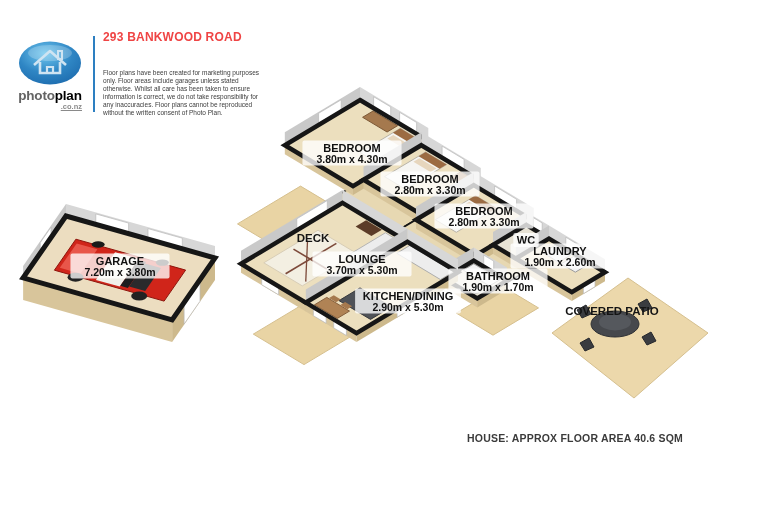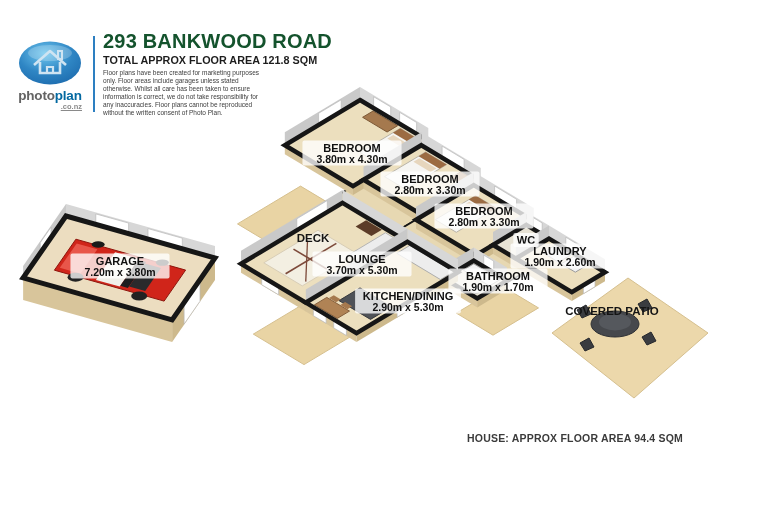--- a/index.html
+++ b/index.html
@@ -2,24 +2,24 @@
 <html><head>
 <meta charset="utf-8">
 <style>
   html,body{margin:0;padding:0;background:#fff;}
   .page{position:relative;width:768px;height:512px;background:#ffffff;overflow:hidden;
         font-family:"Liberation Sans",sans-serif;}
   #plan{position:absolute;left:0;top:0;}
   .logo{position:absolute;left:13px;top:40px;width:74px;}
   .logo svg{display:block;margin:0 auto;}
   .brand{font-size:13.5px;font-weight:700;color:#636363;letter-spacing:-0.2px;text-align:center;margin-top:2px;}
-  .brand .plan-part{color:#0369a1;}
+  .brand .plan-part{color:#000000;}
   .suffix{font-size:7.5px;font-weight:700;color:#8a8a8a;text-align:right;padding-right:5px;margin-top:-1px;text-decoration:underline;}
   .divider{position:absolute;left:93px;top:36px;width:2px;height:76px;background:#2d7fc1;}
-  .title{position:absolute;left:103px;top:30px;margin:0;font-size:20px;font-weight:700;color:#14532d;letter-spacing:0.2px;white-space:nowrap;}
+  .title{position:absolute;left:103px;top:30px;margin:0;font-size:12px;font-weight:700;color:#ef4444;letter-spacing:0.2px;white-space:nowrap;}
   .subtitle{position:absolute;left:103px;top:54px;font-size:10.8px;font-weight:700;color:#1d1d1d;white-space:nowrap;}
   .disclaimer{position:absolute;left:103px;top:69px;width:163px;margin:0;font-size:6.5px;line-height:1.24;color:#3c3c3c;}
   .caption{position:absolute;font-size:10.5px;font-weight:700;color:#3b3b3b;letter-spacing:0.2px;white-space:nowrap;}
   .caption-garage{left:50px;top:401px;}
   .caption-house{left:467px;top:432px;}
 </style>
 </head>
 <body>
 
 <div class="page">
@@ -217,17 +217,16 @@
       <path d="M17 25 L33 11 L49 25" fill="none" stroke="#cfe4f2" stroke-width="2.6" stroke-linejoin="round"></path>
       <path d="M23 22 V33 H43 V22" fill="none" stroke="#cfe4f2" stroke-width="2.6"></path>
       <path d="M30 33 V27 H36 V33" fill="none" stroke="#cfe4f2" stroke-width="2.2"></path>
     </svg>
     <div class="brand"><span>photo</span><span class="plan-part">plan</span></div>
     <div class="suffix">.co.nz</div>
   </div>
 
   <div class="divider"></div>
   <h1 class="title">293 BANKWOOD ROAD</h1>
-  <div class="subtitle">TOTAL APPROX FLOOR AREA 121.8 SQM</div>
   <p class="disclaimer">Floor plans have been created for marketing purposes only. Floor areas include garages unless stated otherwise. Whilst all care has been taken to ensure information is correct, we do not take responsibility for any inaccuracies. Floor plans cannot be reproduced without the written consent of Photo Plan.</p>
 
-  <div class="caption caption-house">HOUSE: APPROX FLOOR AREA 94.4 SQM</div>
+  <div class="caption caption-house">HOUSE: APPROX FLOOR AREA 40.6 SQM</div>
 </div>
 
 </body></html>

